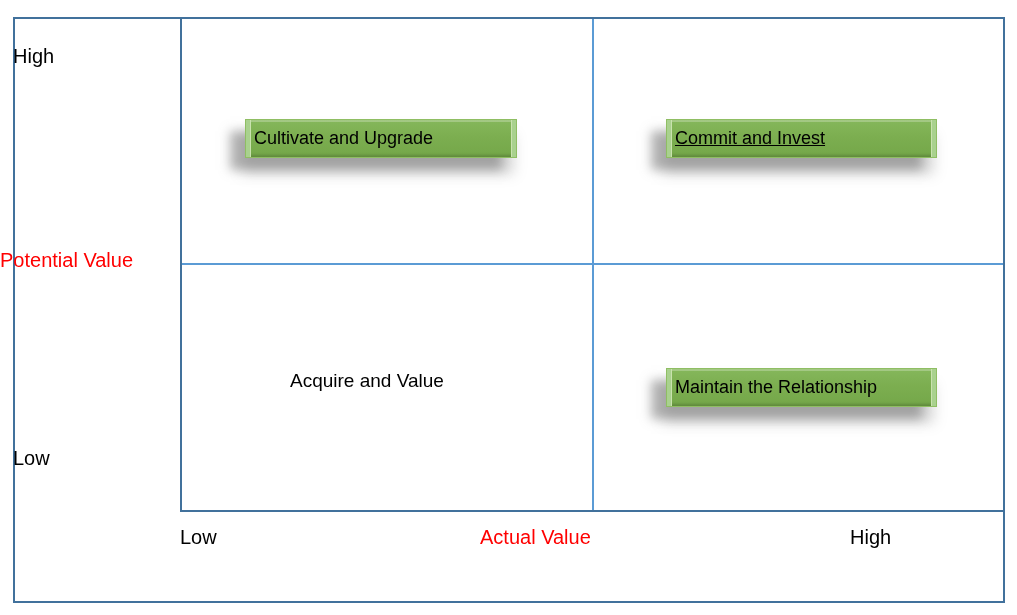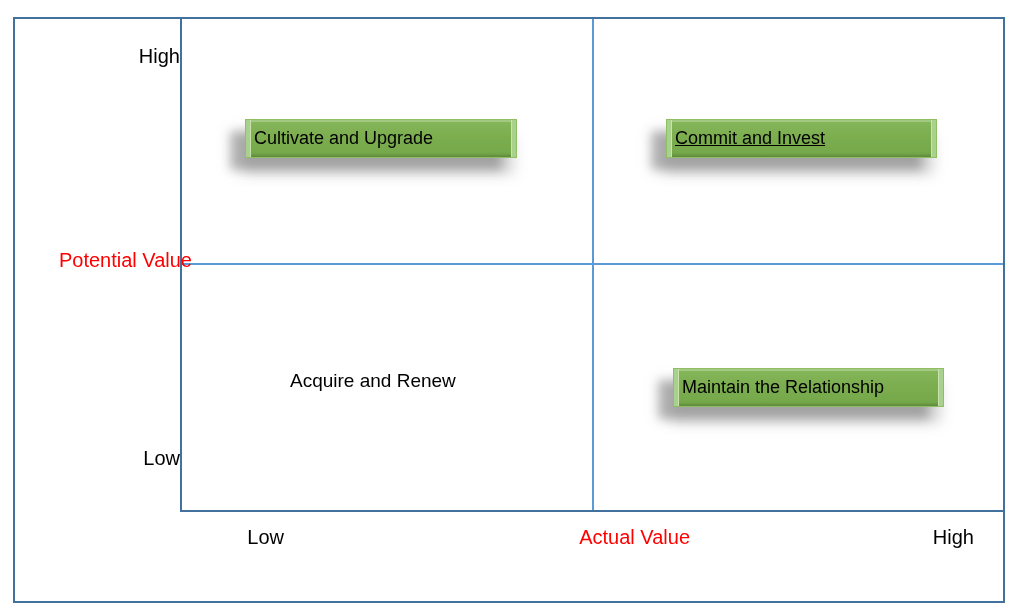--- a/index.html
+++ b/index.html
@@ -40,21 +40,21 @@
     position: absolute;
     left: 182px; top: 263px;
     width: 821px; height: 2px;
     background: #5B9BD5;
   }
   
   .axis-label {
     position: absolute;
     font-size: 20px;
     color: #000000;
-    text-align: right;
+    text-align: left;
     white-space: nowrap;
   }
   .axis-title {
     color: #FF0000;
   }
   .lbl-high-y  { left: 13px;  top: 45px;  width: 167px; }
   .lbl-pot     { left: 0px;   top: 249px; width: 192px; }
   .lbl-low-y   { left: 13px;  top: 447px; width: 167px; }
   .lbl-low-x   { left: 180px; top: 526px; width: 104px; }
   .lbl-act     { left: 480px; top: 526px; width: 210px; }
@@ -78,21 +78,21 @@
       inset 5px 0 0 #C9E2AE,
       inset -5px 0 0 #C9E2AE,
       inset 0 2px 0 rgba(255,255,255,0.25),
       inset 0 -2px 3px rgba(0,0,0,0.18),
       -15px 12px 10px rgba(107,107,107,0.50),
       -3px 16px 13px rgba(130,130,130,0.30);
     cursor: pointer;
   }
   .btn-cultivate { left: 245px; top: 119px; width: 272px; }
   .btn-commit    { left: 666px; top: 119px; width: 271px; text-decoration: underline; }
-  .btn-maintain  { left: 666px; top: 368px; width: 271px; margin-left: 7px; }
+  .btn-maintain  { left: 666px; top: 368px; width: 271px; }
   
   .q-text {
     position: absolute;
     left: 290px; top: 367px;
     font-size: 19px;
     line-height: 28px;
     color: #000000;
     white-space: nowrap;
   }
   .q-text span { display: block; }
@@ -113,16 +113,16 @@
 
   <div class="axis-label lbl-low-x">Low</div>
   <div class="axis-label axis-title lbl-act">Actual Value</div>
   <div class="axis-label lbl-high-x">High</div>
 
   <div class="q-button btn-cultivate">Cultivate and Upgrade</div>
   <div class="q-button btn-commit">Commit and Invest</div>
   <div class="q-button btn-maintain">Maintain the Relationship</div>
 
   <div class="q-text">
-    <span>Acquire and Renew</span>
+    <span>Acquire and Value</span>
   </div>
 
 </div>
 
 </body></html>

